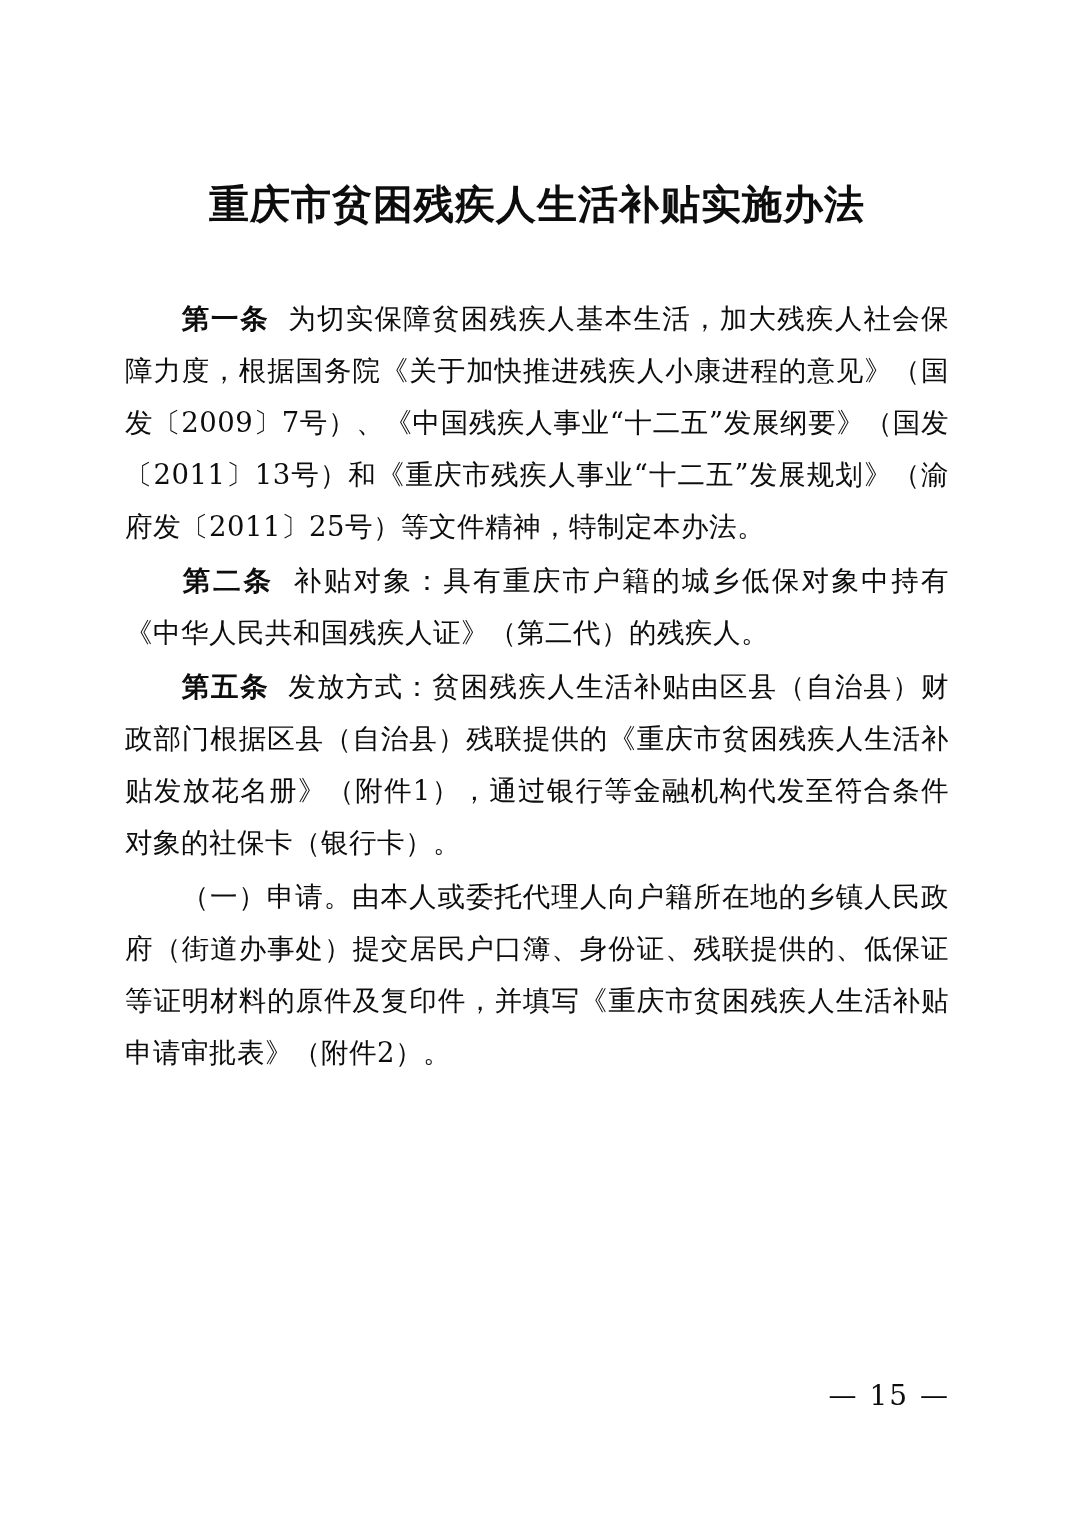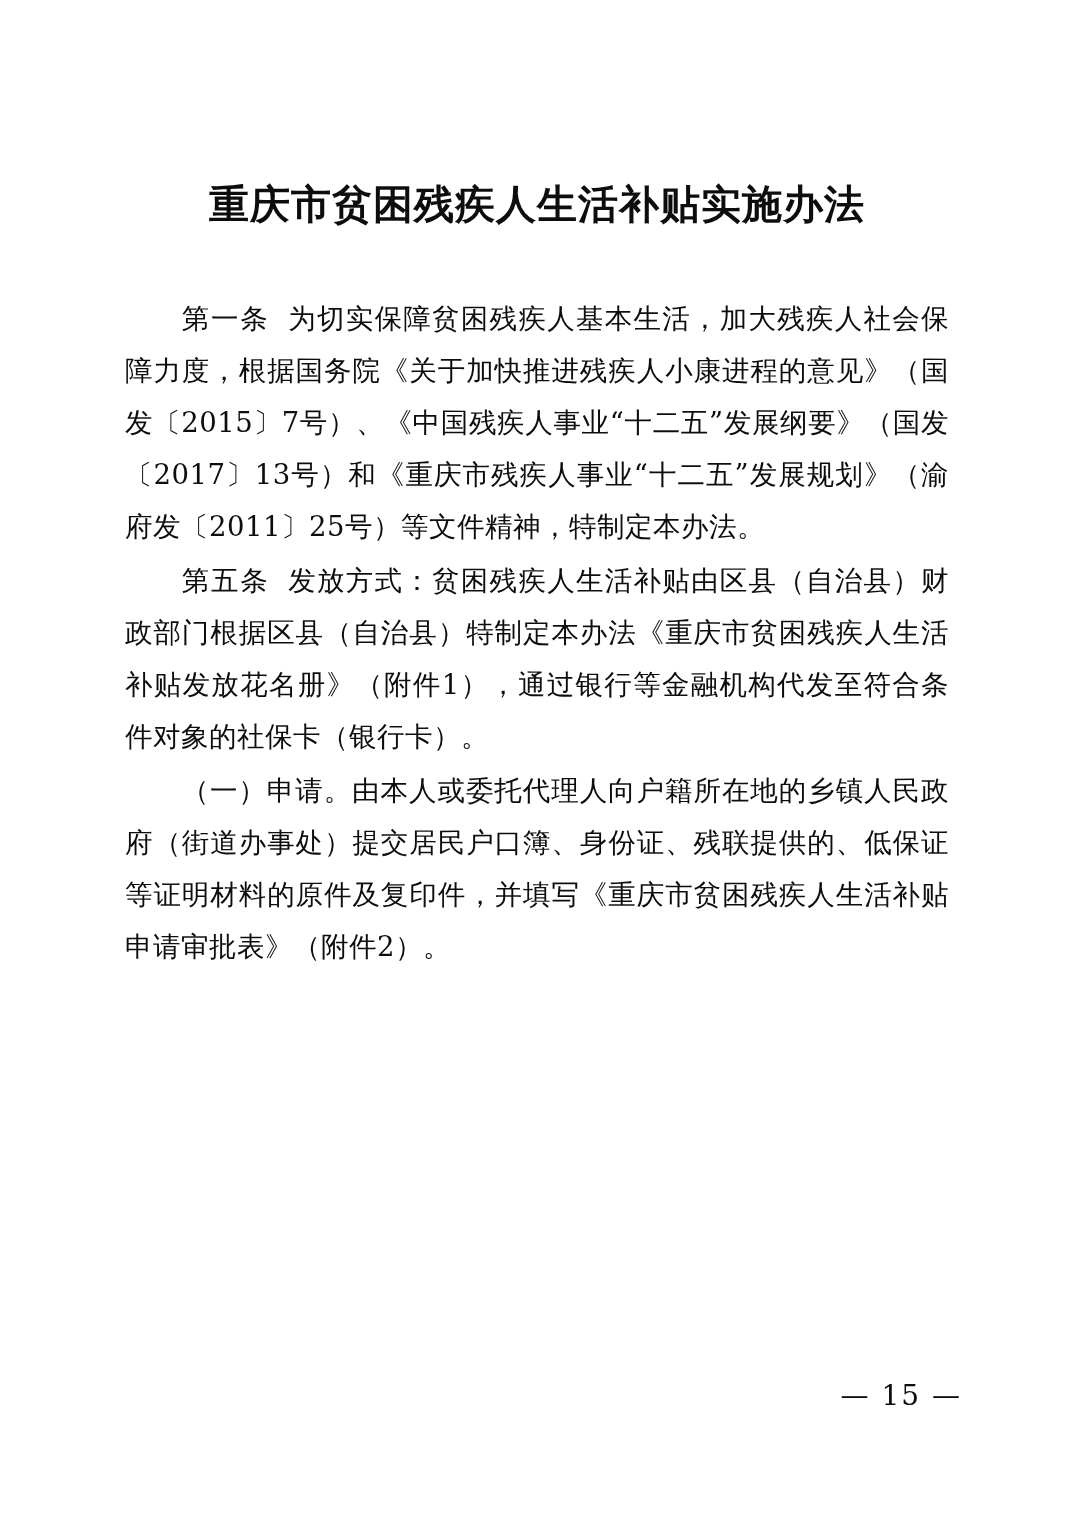--- a/index.html
+++ b/index.html
@@ -42,51 +42,52 @@
     text-align: justify;
     text-justify: inter-ideograph;
     letter-spacing: 0.5px;
     font-family: "DejaVu Serif", "Liberation Serif", serif;
   }
   p.para .indent {
     display: inline-block;
     width: 56px;
   }
   p.para .artno {
-    font-weight: normal;
+    font-weight: bold;
     letter-spacing: 1px;
   }
   p.para .gap {
     display: inline-block;
     width: 18px;
   }
   .page-number {
     position: absolute;
-    right: 112px;
+    right: 124px;
     bottom: 108px;
     font-size: 28px;
     letter-spacing: 2px;
     font-family: "DejaVu Serif", "Liberation Serif", serif;
   }
 </style>
 </head>
 <body>
 
 <div class="page">
 
   <h1 class="doc-title">重庆市贫困残疾人生活补贴实施办法</h1>
 
   <div class="body-block">
 
-    <p class="para"><span class="indent"></span><span class="artno">第一条</span><span class="gap"></span><span>为切实保障贫困残疾人基本生活，加大残疾人社会保障力度，根据国务院《关于加快推进残疾人小康进程的意见》（国发〔2015〕7号）、《中国残疾人事业“十二五”发展纲要》（国发〔2017〕13号）和《重庆市残疾人事业“十二五”发展规划》（渝府发〔2011〕25号）等文件精神，特制定本办法。</span></p>
+    <p class="para"><span class="indent"></span><span class="artno">第一条</span><span class="gap"></span><span>为切实保障贫困残疾人基本生活，加大残疾人社会保障力度，根据国务院《关于加快推进残疾人小康进程的意见》（国发〔2009〕7号）、《中国残疾人事业“十二五”发展纲要》（国发〔2011〕13号）和《重庆市残疾人事业“十二五”发展规划》（渝府发〔2011〕25号）等文件精神，特制定本办法。</span></p>
+
+    <p class="para"><span class="indent"></span><span class="artno">第二条</span><span class="gap"></span><span>补贴对象：具有重庆市户籍的城乡低保对象中持有《中华人民共和国残疾人证》（第二代）的残疾人。</span></p>
 
 
 
-
-    <p class="para"><span class="indent"></span><span class="artno">第五条</span><span class="gap"></span><span>发放方式：贫困残疾人生活补贴由区县（自治县）财政部门根据区县（自治县）特制定本办法《重庆市贫困残疾人生活补贴发放花名册》（附件1），通过银行等金融机构代发至符合条件对象的社保卡（银行卡）。</span></p>
+    <p class="para"><span class="indent"></span><span class="artno">第五条</span><span class="gap"></span><span>发放方式：贫困残疾人生活补贴由区县（自治县）财政部门根据区县（自治县）残联提供的《重庆市贫困残疾人生活补贴发放花名册》（附件1），通过银行等金融机构代发至符合条件对象的社保卡（银行卡）。</span></p>
 
 
     <p class="para"><span class="indent"></span><span>（一）申请。由本人或委托代理人向户籍所在地的乡镇人民政府（街道办事处）提交居民户口簿、身份证、残联提供的、低保证等证明材料的原件及复印件，并填写《重庆市贫困残疾人生活补贴申请审批表》（附件2）。</span></p>
 
   </div>
 
   <div class="page-number">— 15 —</div>
 
 </div>
 

